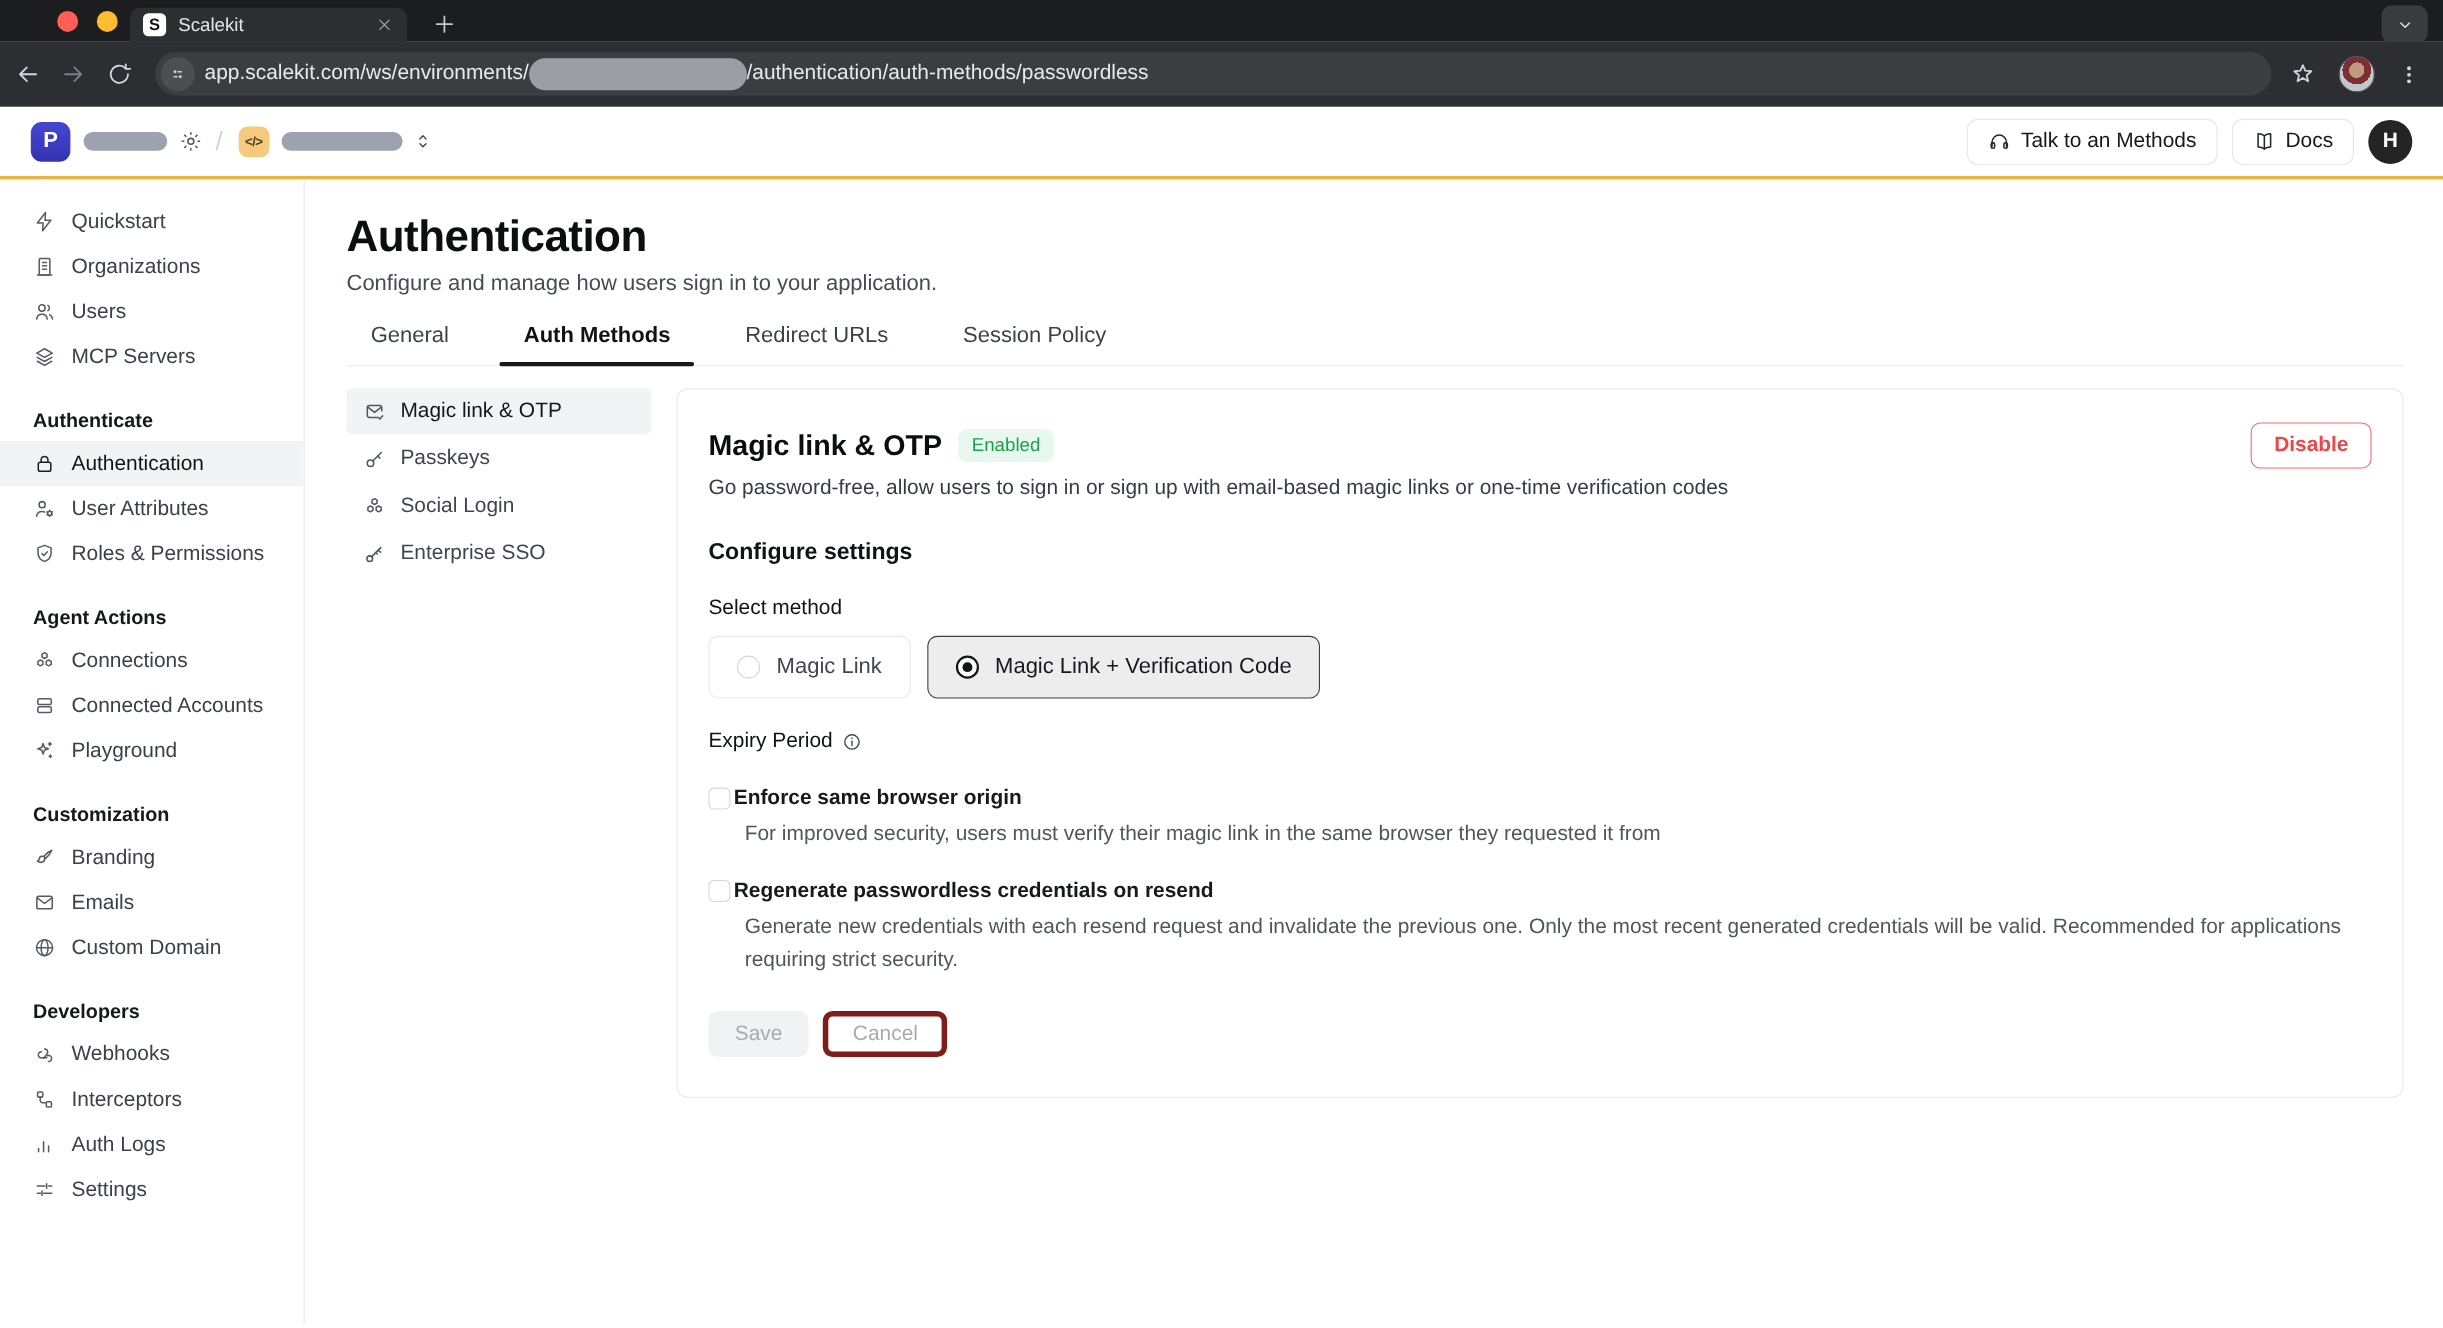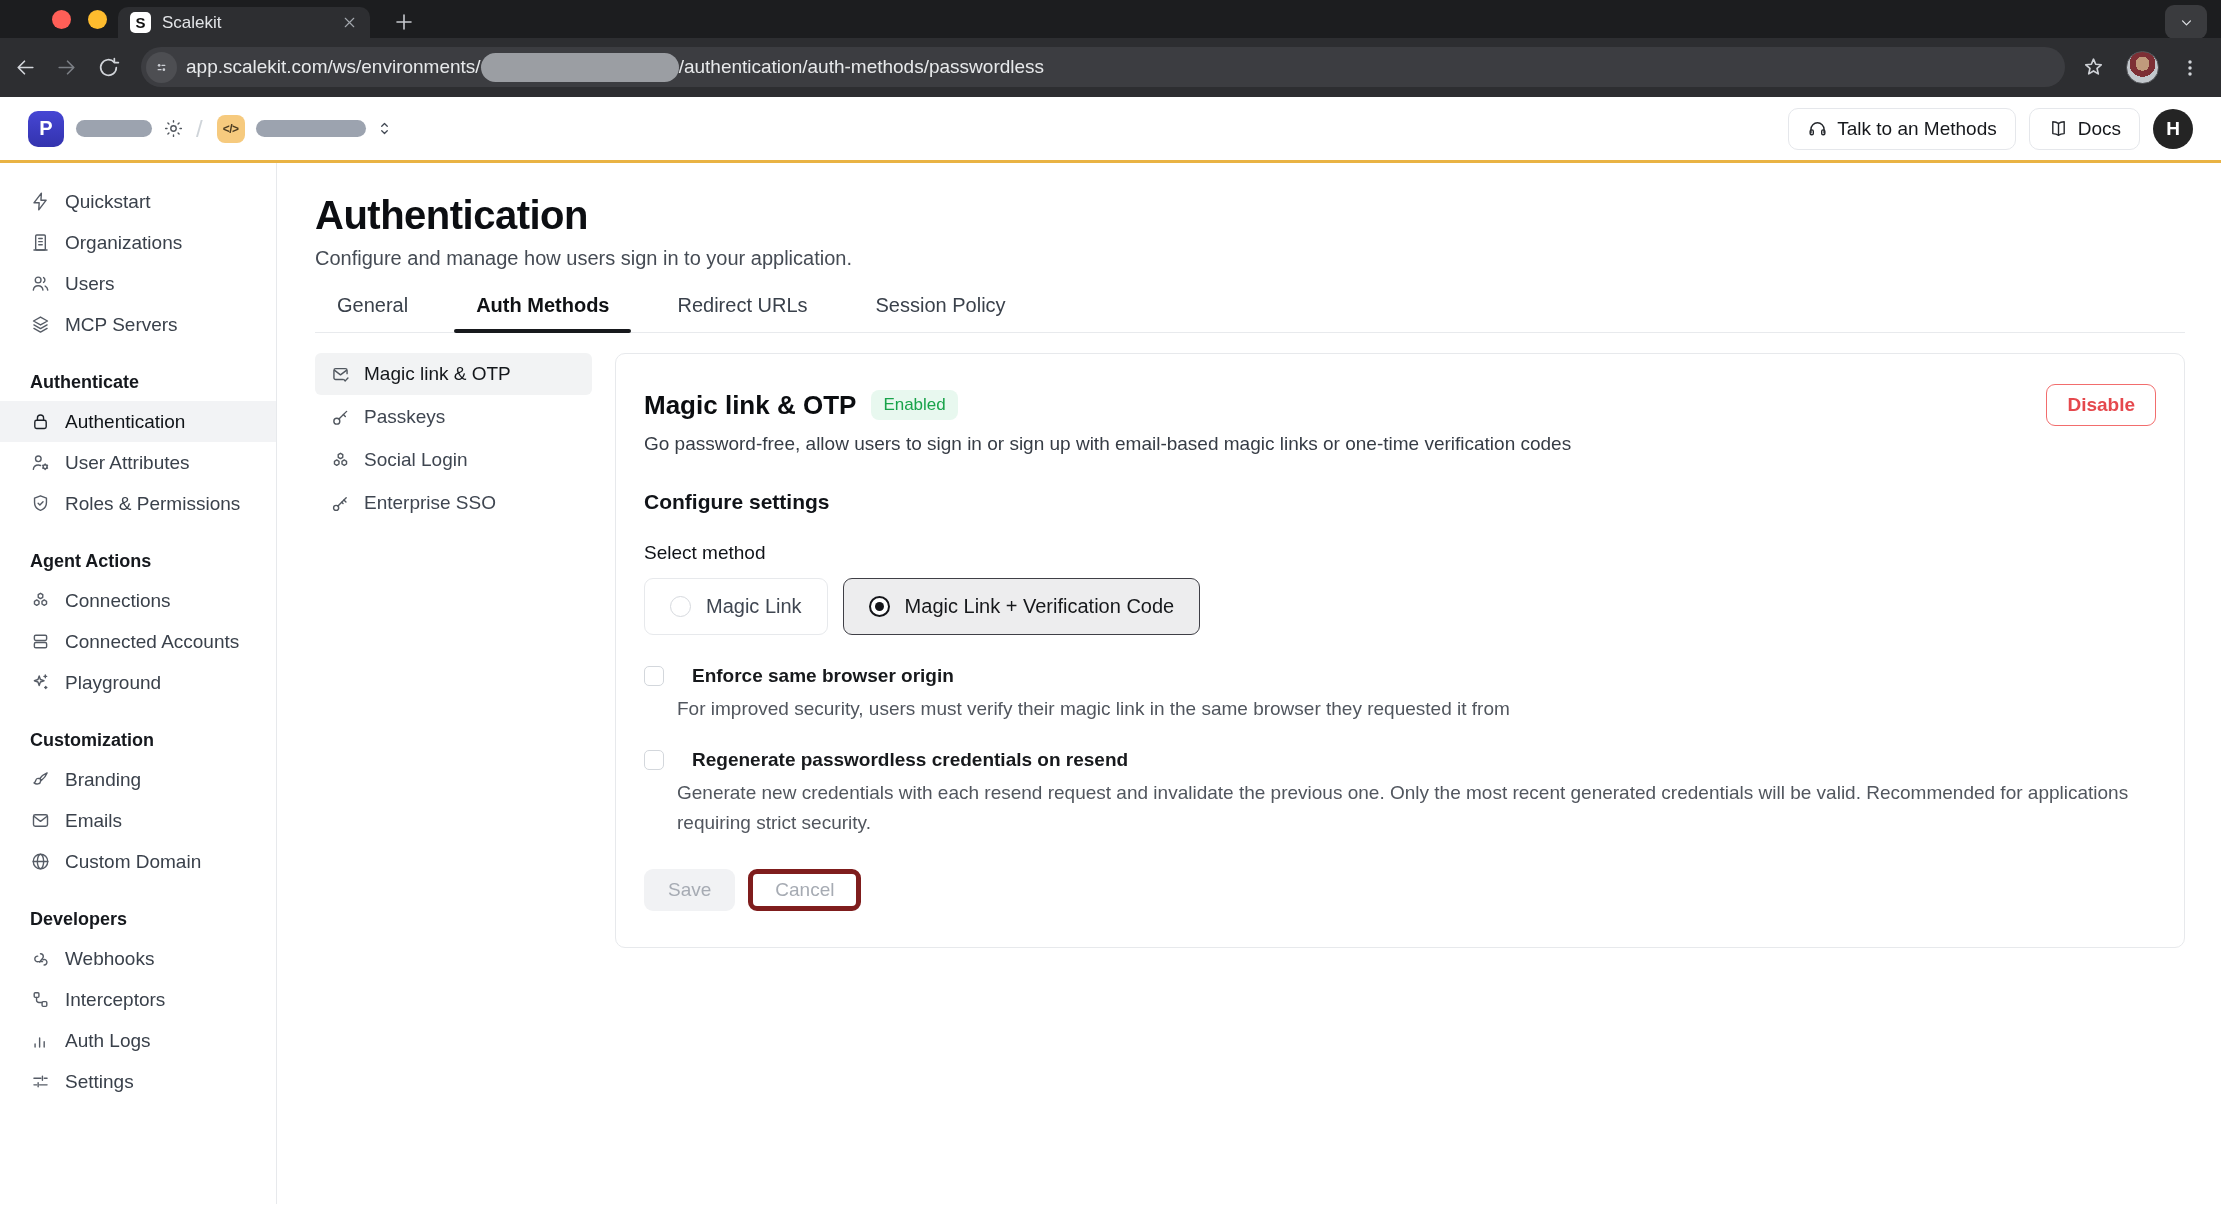--- a/index.html
+++ b/index.html
@@ -97,21 +97,21 @@
   .radio-card.selected { background:#ededee; border:1.5px solid #3f3f46; color:#16181b; }
   .radio-card.selected .radio-dot { border:2.2px solid #141519; display:flex; align-items:center; justify-content:center; }
   .radio-card.selected .radio-dot::after { content:""; width:9px; height:9px; border-radius:50%; background:#141519; }
   .expiry-row { display:flex; gap:16px; margin-top:12px; }
   .txt-input { width:225px; height:42px; border:1px solid #d7dadf; border-radius:9px; padding:0 15px;
                font-size:19px; color:#17191d; font-family:inherit; }
   .unit-select { height:42px; border:1px solid #d7dadf; border-radius:9px; background:#fff; display:flex;
                  align-items:center; gap:10px; padding:0 14px; font-size:19px; color:#17191d; cursor:pointer; }
   .chev-sm { width:17px; height:17px; color:#2a2d31; }
   .cb-block { margin-top:30px; }
-  .cb-row { display:flex; align-items:center; gap:28px; }
+  .cb-row { display:flex; align-items:center; gap:3px; }
   .checkbox { width:20px; height:20px; border:1.5px solid #d3d7dc; border-radius:5px; background:#fff; flex:none; cursor:pointer; }
   .cb-label { font-size:19px; font-weight:600; color:#17191c; }
   .cb-desc { margin:7px 0 0 33px; font-size:19px; color:#51565e; line-height:1.55; max-width:1480px; }
   .actions { display:flex; gap:13px; margin-top:32px; }
   .save-btn { height:42px; padding:0 24px; border:none; border-radius:9px; background:#f1f2f4;
               color:#a6abb3; font-size:19px; font-weight:500; font-family:inherit; }
   .cancel-btn { height:42px; padding:0 22px; border:5px solid #7f1d1d; border-radius:9px; background:#fff;
                 color:#a6abb3; font-size:19px; font-weight:500; font-family:inherit; }
 </style>
 </head>
@@ -418,20 +418,28 @@
           <div class="radio-card">
             <span class="radio-dot"></span>
             <span>Magic Link</span>
             </div>
           <div class="radio-card selected">
             <span class="radio-dot"></span>
             <span>Magic Link + Verification Code</span>
             </div>
         </div>
 
+        <div class="field-label">
+          <span>Expiry Period</span>
+          <svg class="ic info-ic" viewBox="0 0 24 24">
+              <circle cx="12" cy="12" r="8.2"></circle>
+              <path d="M12 11.2v5"></path>
+              <circle cx="12" cy="7.9" r="0.9" fill="currentColor" stroke="none"></circle>
+            </svg>
+        </div>
 
         <div class="cb-block">
           <div class="cb-row">
             <span class="checkbox"></span>
             <span class="cb-label">Enforce same browser origin</span>
           </div>
           <div class="cb-desc">For improved security, users must verify their magic link in the same browser they requested it from</div>
         </div>
 
         <div class="cb-block" style="margin-top:26px">

